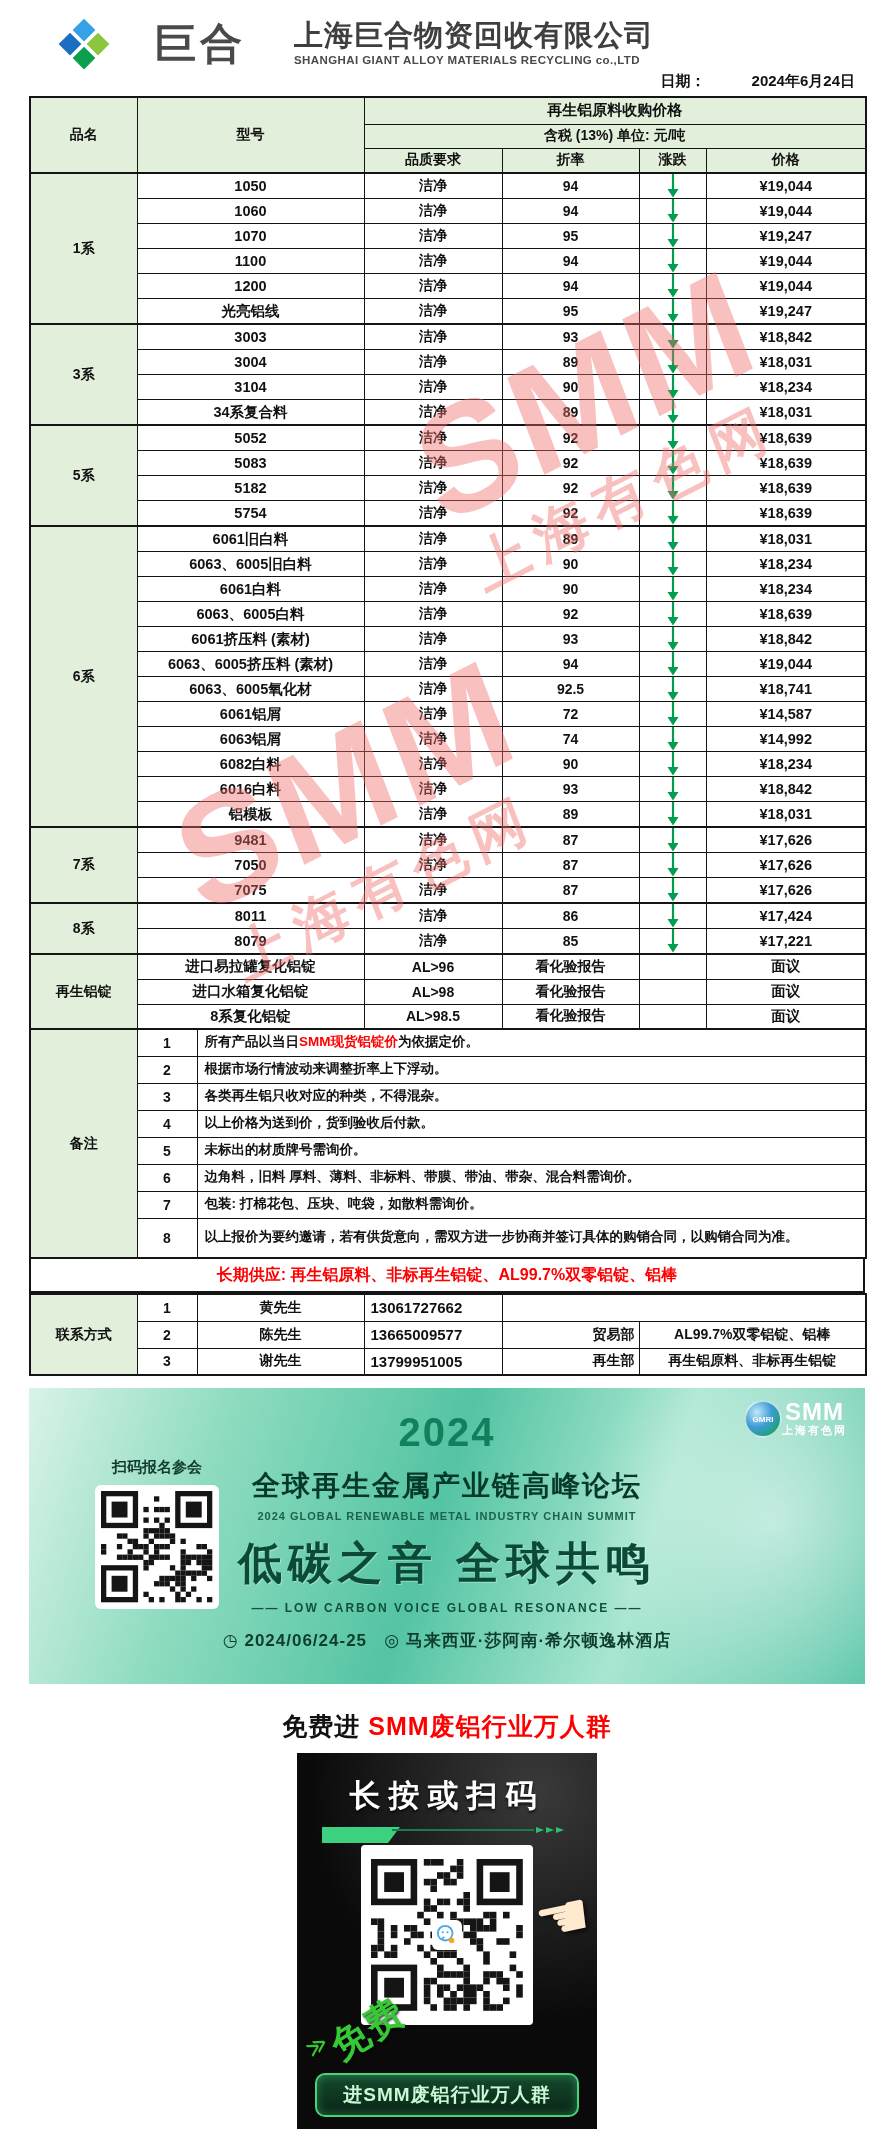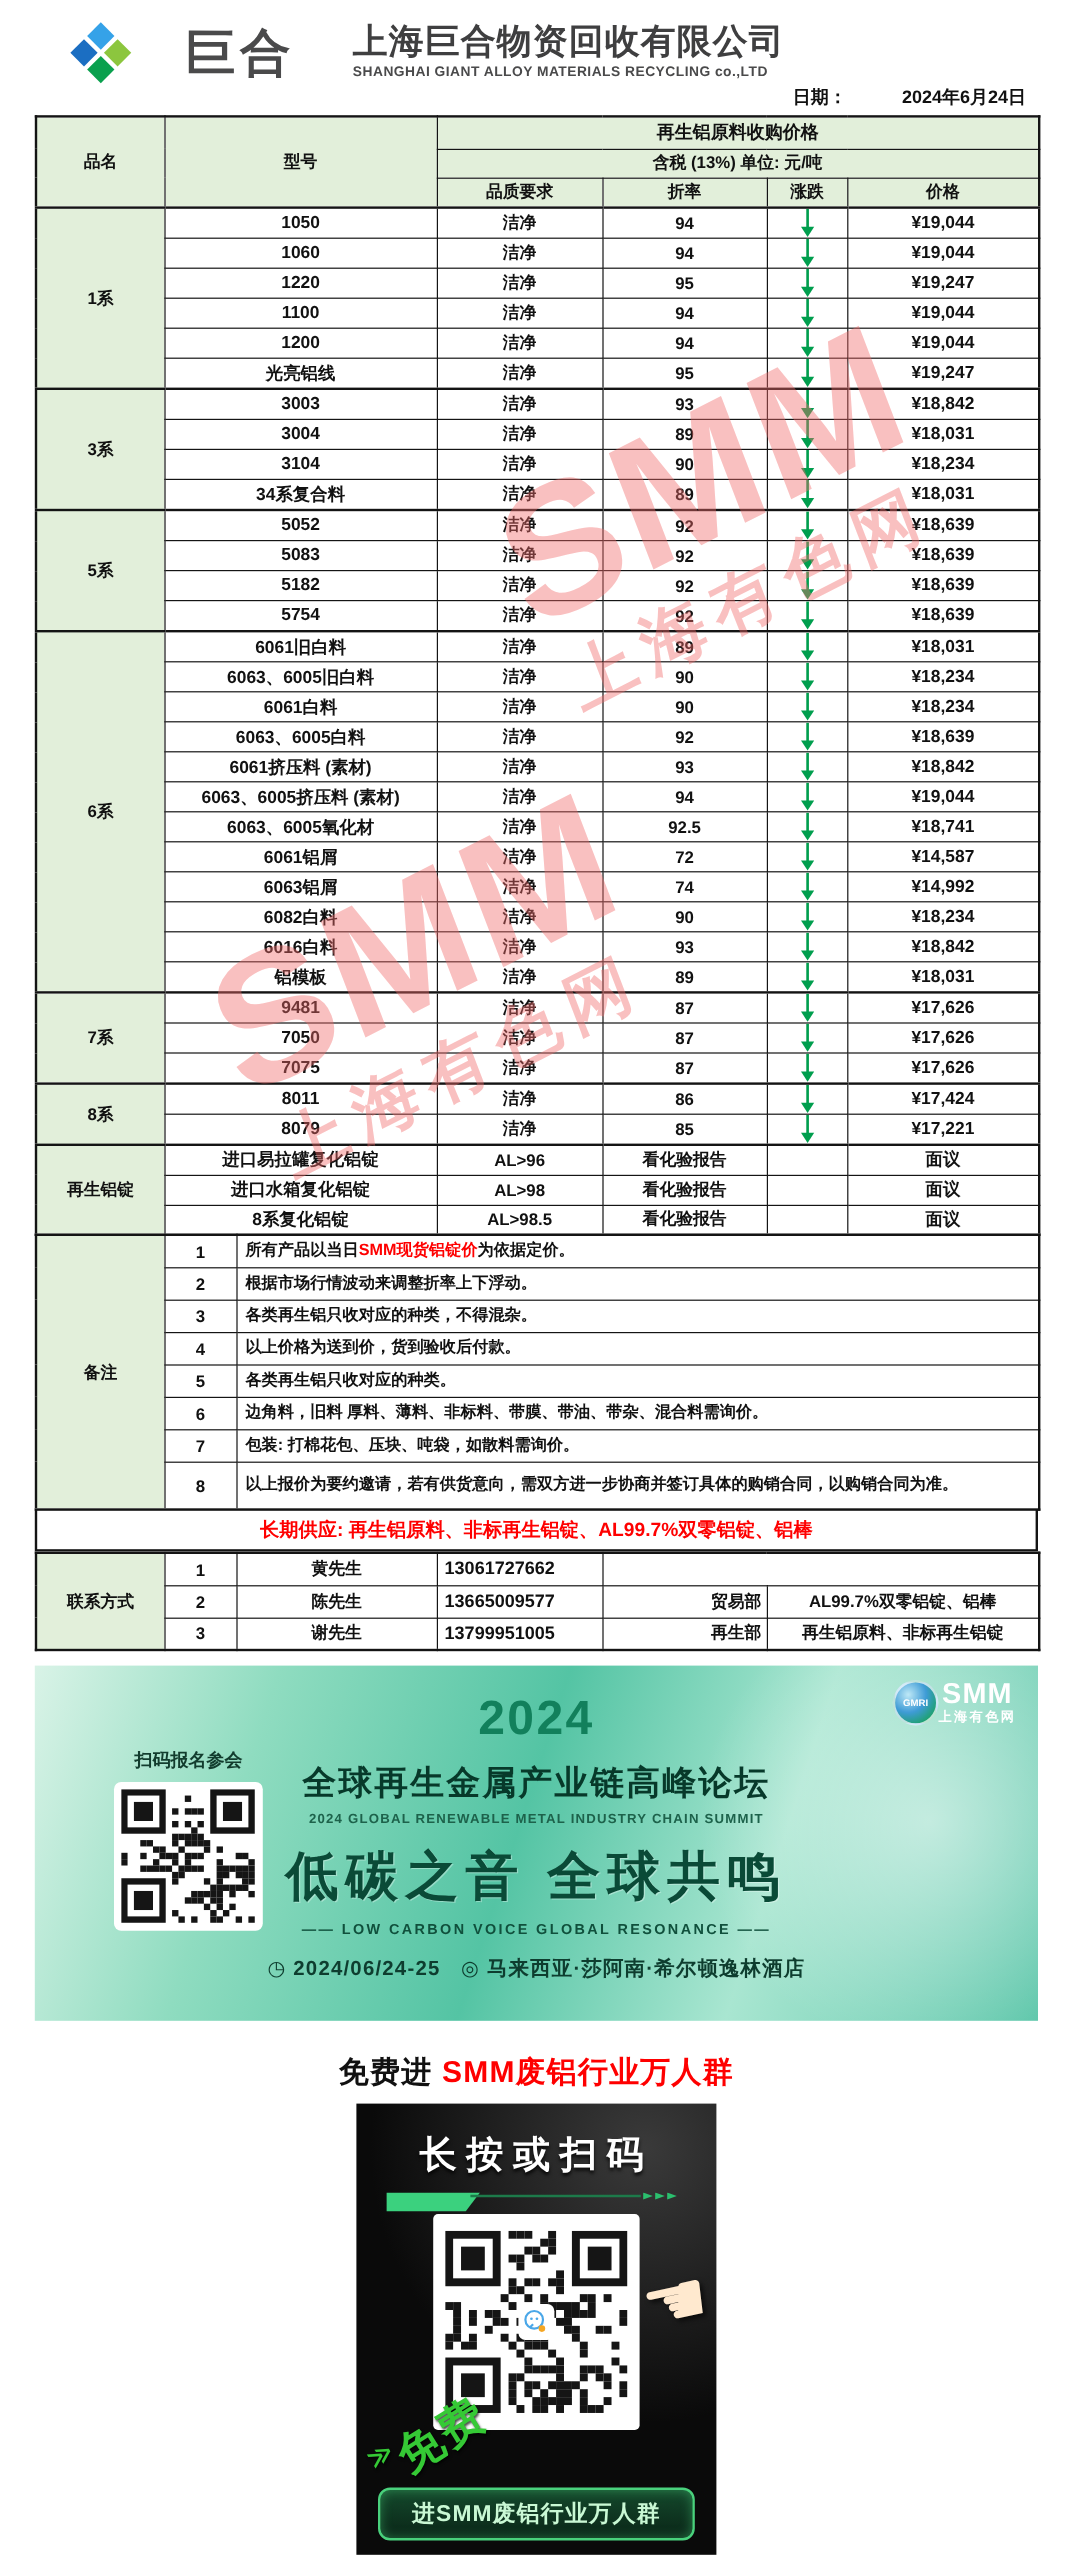--- a/index.html
+++ b/index.html
@@ -175,21 +175,21 @@
             <td>94</td>
             <td class="change">
               <svg width="14" height="24" viewBox="0 0 14 24">
                 <line x1="7" y1="0" x2="7" y2="16" stroke="#009e4e" stroke-width="2.2"></line>
                 <polygon points="1.5,15 12.5,15 7,23.5" fill="#009e4e"></polygon>
               </svg>
             </td>
             <td class="price">¥19,044</td>
           </tr>
           <tr>
-            <td class="model">1220</td>
+            <td class="model">1070</td>
             <td>洁净</td>
             <td>95</td>
             <td class="change">
               <svg width="14" height="24" viewBox="0 0 14 24">
                 <line x1="7" y1="0" x2="7" y2="16" stroke="#009e4e" stroke-width="2.2"></line>
                 <polygon points="1.5,15 12.5,15 7,23.5" fill="#009e4e"></polygon>
               </svg>
             </td>
             <td class="price">¥19,247</td>
           </tr>
@@ -578,21 +578,21 @@
           <tr>
             <td>3</td>
             <td class="note-text">各类再生铝只收对应的种类，不得混杂。</td>
           </tr>
           <tr>
             <td>4</td>
             <td class="note-text">以上价格为送到价，货到验收后付款。</td>
           </tr>
           <tr>
             <td>5</td>
-            <td class="note-text">各类再生铝只收对应的种类。</td>
+            <td class="note-text">未标出的材质牌号需询价。</td>
           </tr>
           <tr>
             <td>6</td>
             <td class="note-text">边角料，旧料 厚料、薄料、非标料、带膜、带油、带杂、混合料需询价。</td>
           </tr>
           <tr>
             <td>7</td>
             <td class="note-text">包装: 打棉花包、压块、吨袋，如散料需询价。</td>
           </tr>
           <tr class="tall">

